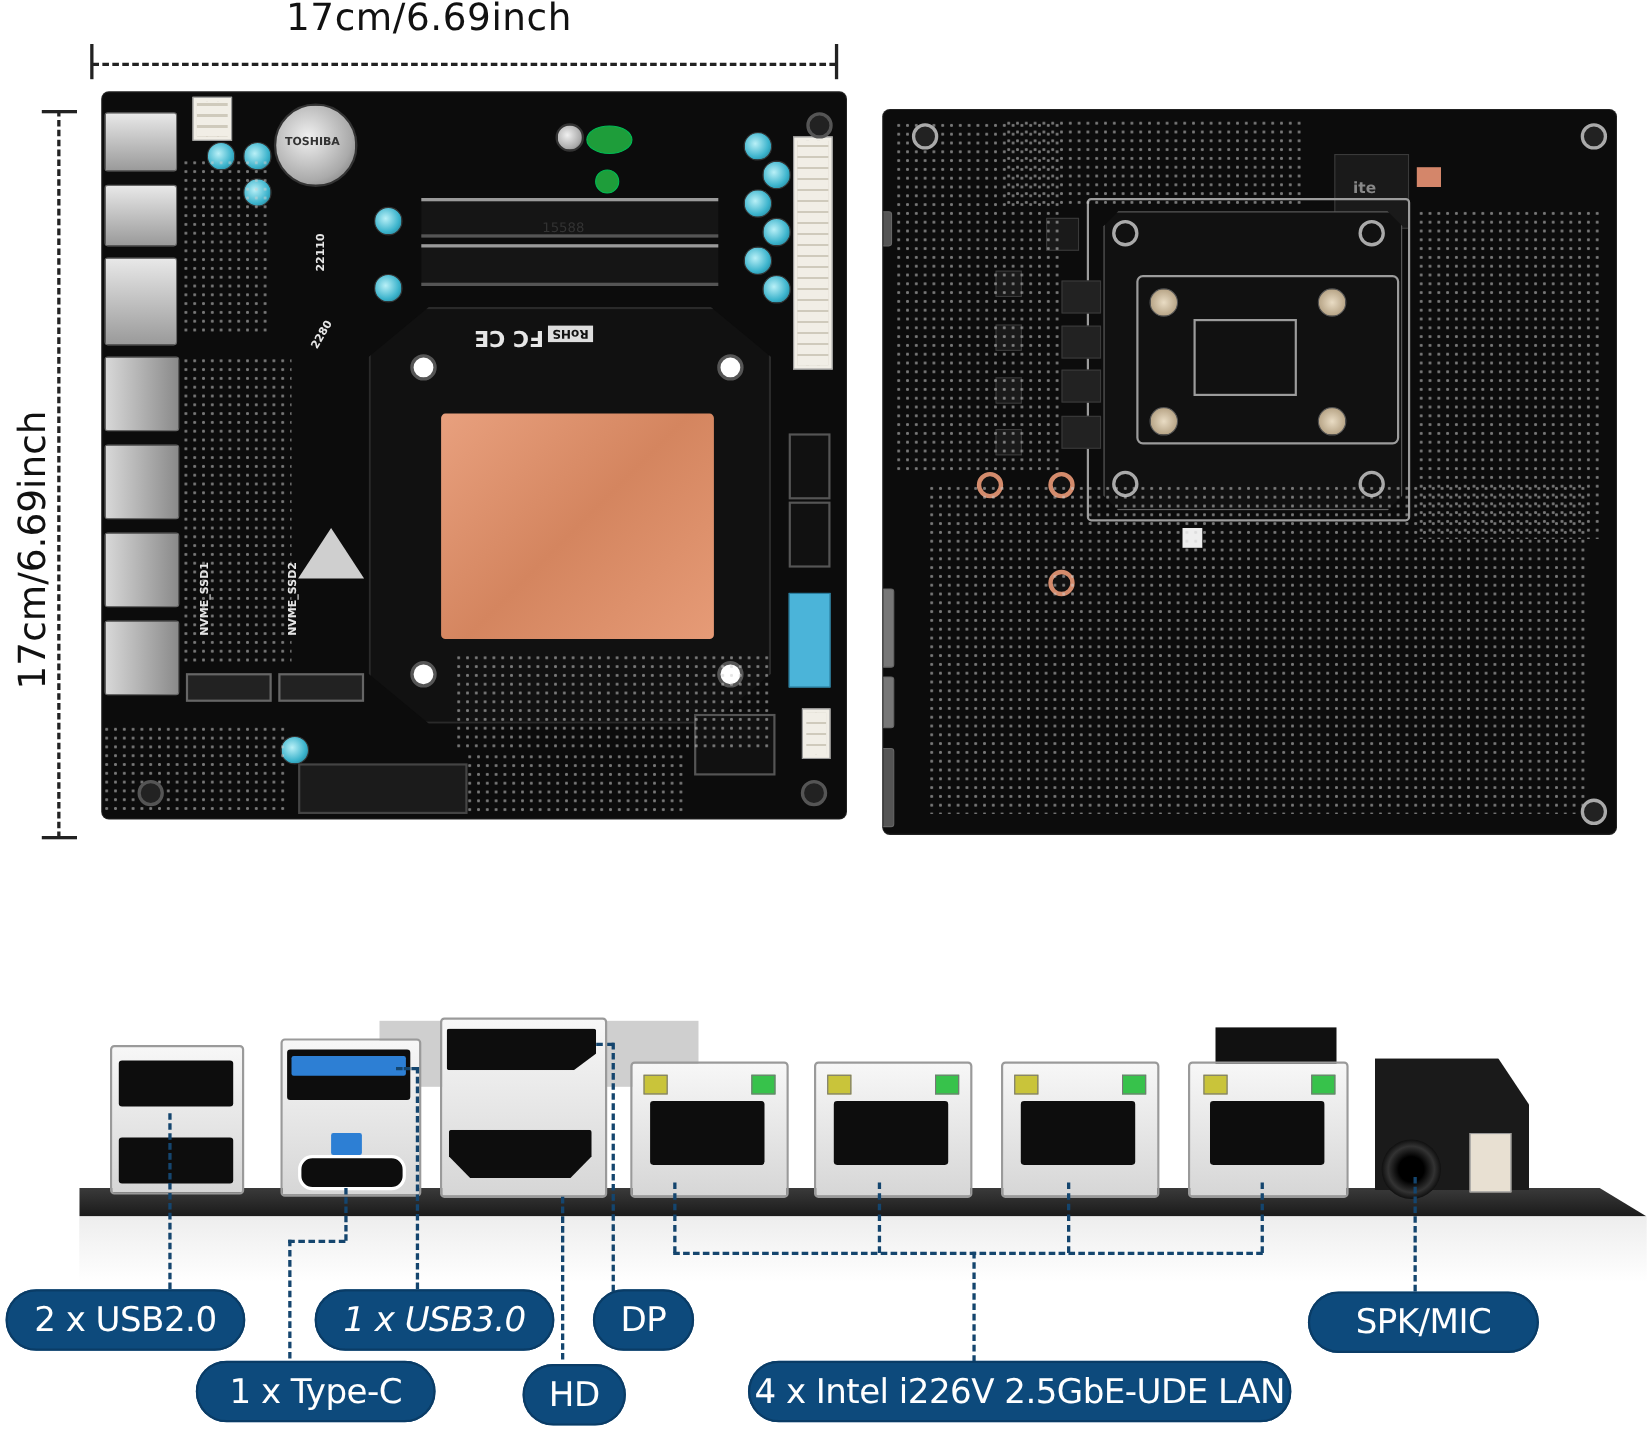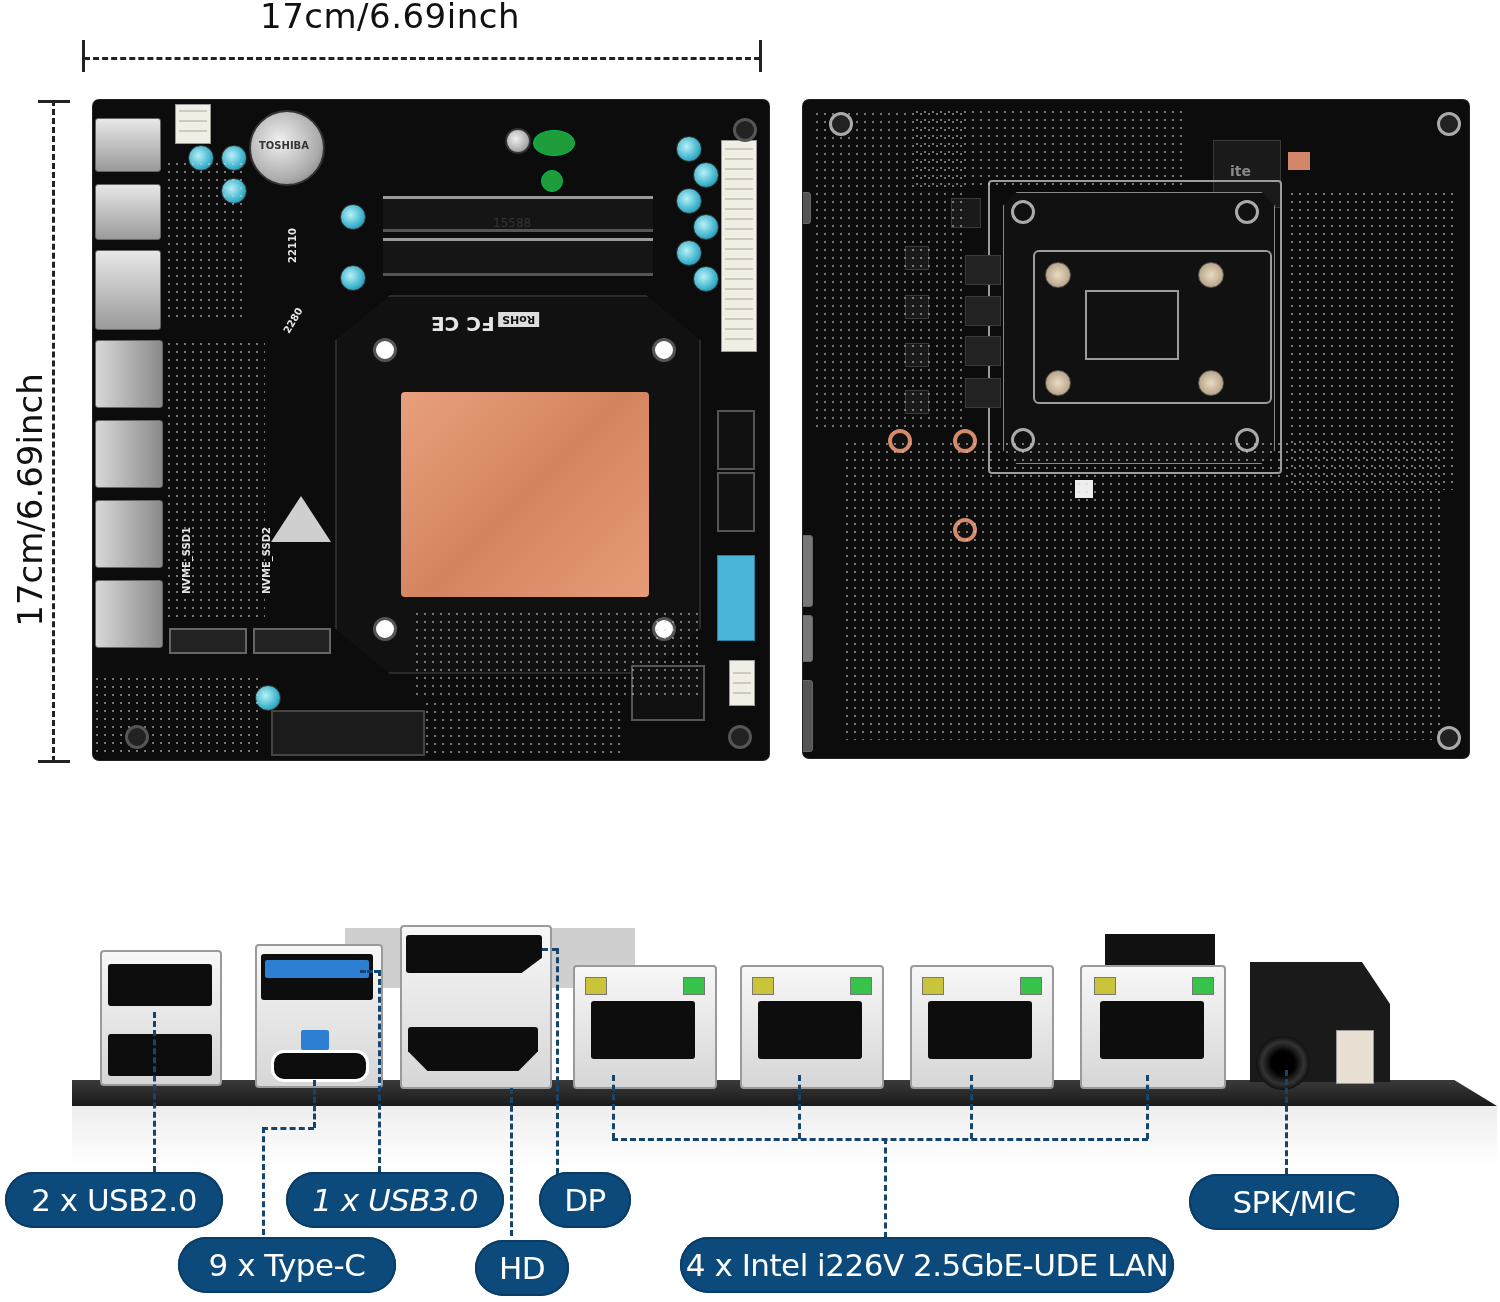--- a/index.html
+++ b/index.html
@@ -7,21 +7,21 @@
   .abs{position:absolute;}
   
   .dim-h-label{left:260px;top:-4px;font-size:34px;color:#111;letter-spacing:0.5px;font-family:"DejaVu Sans",sans-serif;}
   .dim-h-line{left:84px;top:57px;width:676px;height:0;border-top:3px dashed #222;}
   .dim-tick{background:#222;}
   .dim-v-line{left:52px;top:100px;height:662px;width:0;border-left:3px dashed #222;}
   .dim-v-label{left:-160px;top:480px;width:380px;transform:rotate(-90deg);transform-origin:center;font-size:34px;color:#111;text-align:center;font-family:"DejaVu Sans",sans-serif;}
 
   
   .board{background:#0c0c0c;border-radius:6px;box-shadow:0 0 0 1px #222;overflow:hidden;}
-  .front{left:93px;top:100px;width:676px;height:660px;}
+  .front{left:93px;top:84px;width:676px;height:660px;}
   .back{left:803px;top:100px;width:666px;height:658px;}
   .port{position:absolute;background:linear-gradient(#e8e8e8,#9a9a9a);border:1px solid #666;border-radius:3px;}
   .port.rj{background:linear-gradient(90deg,#d8d8d8,#8a8a8a);}
   .slot{position:absolute;background:#1b1b1b;border:2px solid #444;}
   .dimm-slot{position:absolute;background:#151515;border-top:3px solid #9a9a9a;border-bottom:3px solid #555;}
   .cap{position:absolute;width:24px;height:24px;border-radius:50%;background:radial-gradient(circle at 40% 40%,#b9f0f7,#3bb3cc 60%,#1d6d80);border:1px solid #333;}
   .atx{position:absolute;background:#f1eee6;border:1px solid #999;}
   .atx:before{content:"";position:absolute;inset:3px;background:repeating-linear-gradient(0deg,#f1eee6 0 8px,#cfcabc 8px 10px),repeating-linear-gradient(90deg,transparent 0 8px,#cfcabc 8px 10px);}
   .copper{position:absolute;background:linear-gradient(135deg,#e8a07e,#d4855f 50%,#e69b77);border-radius:4px;}
   .cpu-bracket{position:absolute;background:#111;border:2px solid #2a2a2a;clip-path:polygon(15% 0,85% 0,100% 12%,100% 88%,85% 100%,15% 100%,0 88%,0 12%);}
@@ -265,18 +265,18 @@
 <div class="vdash" style="left:612px;top:1075px;height:64px;"></div>
 <div class="vdash" style="left:798px;top:1075px;height:64px;"></div>
 <div class="vdash" style="left:970px;top:1075px;height:64px;"></div>
 <div class="vdash" style="left:1146px;top:1075px;height:64px;"></div>
 <div class="hdash" style="left:612px;top:1138px;width:536px;"></div>
 <div class="vdash" style="left:884px;top:1138px;height:100px;"></div>
 
 <div class="vdash" style="left:1285px;top:1070px;height:104px;"></div>
 
 <div class="pill" style="left:5px;top:1172px;width:218px;height:56px;">2 x USB2.0</div>
-<div class="pill" style="left:178px;top:1237px;width:218px;height:56px;">9 x Type-C</div>
+<div class="pill" style="left:178px;top:1237px;width:218px;height:56px;">1 x Type-C</div>
 <div class="pill" style="left:286px;top:1172px;width:218px;height:56px;font-style:italic;">1 x USB3.0</div>
 <div class="pill" style="left:475px;top:1240px;width:94px;height:56px;">HD</div>
 <div class="pill" style="left:539px;top:1172px;width:92px;height:56px;">DP</div>
 <div class="pill" style="left:680px;top:1237px;width:494px;height:56px;">4 x Intel i226V 2.5GbE-UDE LAN</div>
 <div class="pill" style="left:1189px;top:1174px;width:210px;height:56px;text-align:center;">SPK/MIC</div>
 
 </body></html>

